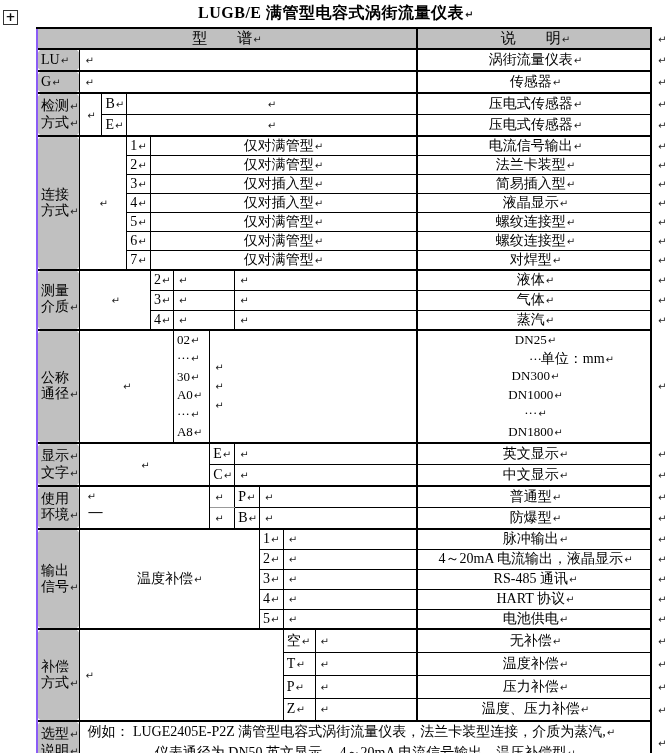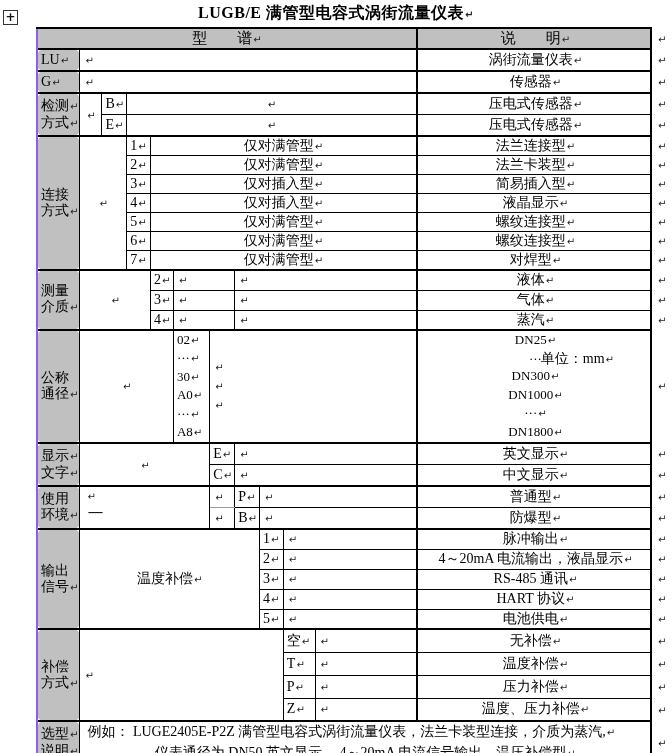--- a/index.html
+++ b/index.html
@@ -116,21 +116,21 @@
 </tr>
 
 <tr class="sec" style="height:18px">
   <td class="lblc lft" rowspan="7">
     <div><span>连接</span></div>
     <div><span>方式</span><span class="pm">↵</span></div>
   </td>
   <td class="center" colspan="2" rowspan="7"><span class="pm">↵</span></td>
   <td class="code"><span>1</span><span class="pm">↵</span></td>
   <td class="center" colspan="7"><span>仅对满管型</span><span class="pm">↵</span></td>
-  <td class="desc rgt"><span>法兰连接型</span><span class="pm">↵</span></td>
+  <td class="desc rgt"><span>电流信号输出</span><span class="pm">↵</span></td>
   <td class="out"><span class="pm">↵</span></td>
 </tr>
 <tr style="height:18px">
   <td class="code"><span>2</span><span class="pm">↵</span></td>
   <td class="center" colspan="7"><span>仅对满管型</span><span class="pm">↵</span></td>
   <td class="desc rgt"><span>法兰卡装型</span><span class="pm">↵</span></td>
   <td class="out"><span class="pm">↵</span></td>
 </tr>
 <tr style="height:18px">
   <td class="code"><span>3</span><span class="pm">↵</span></td>

